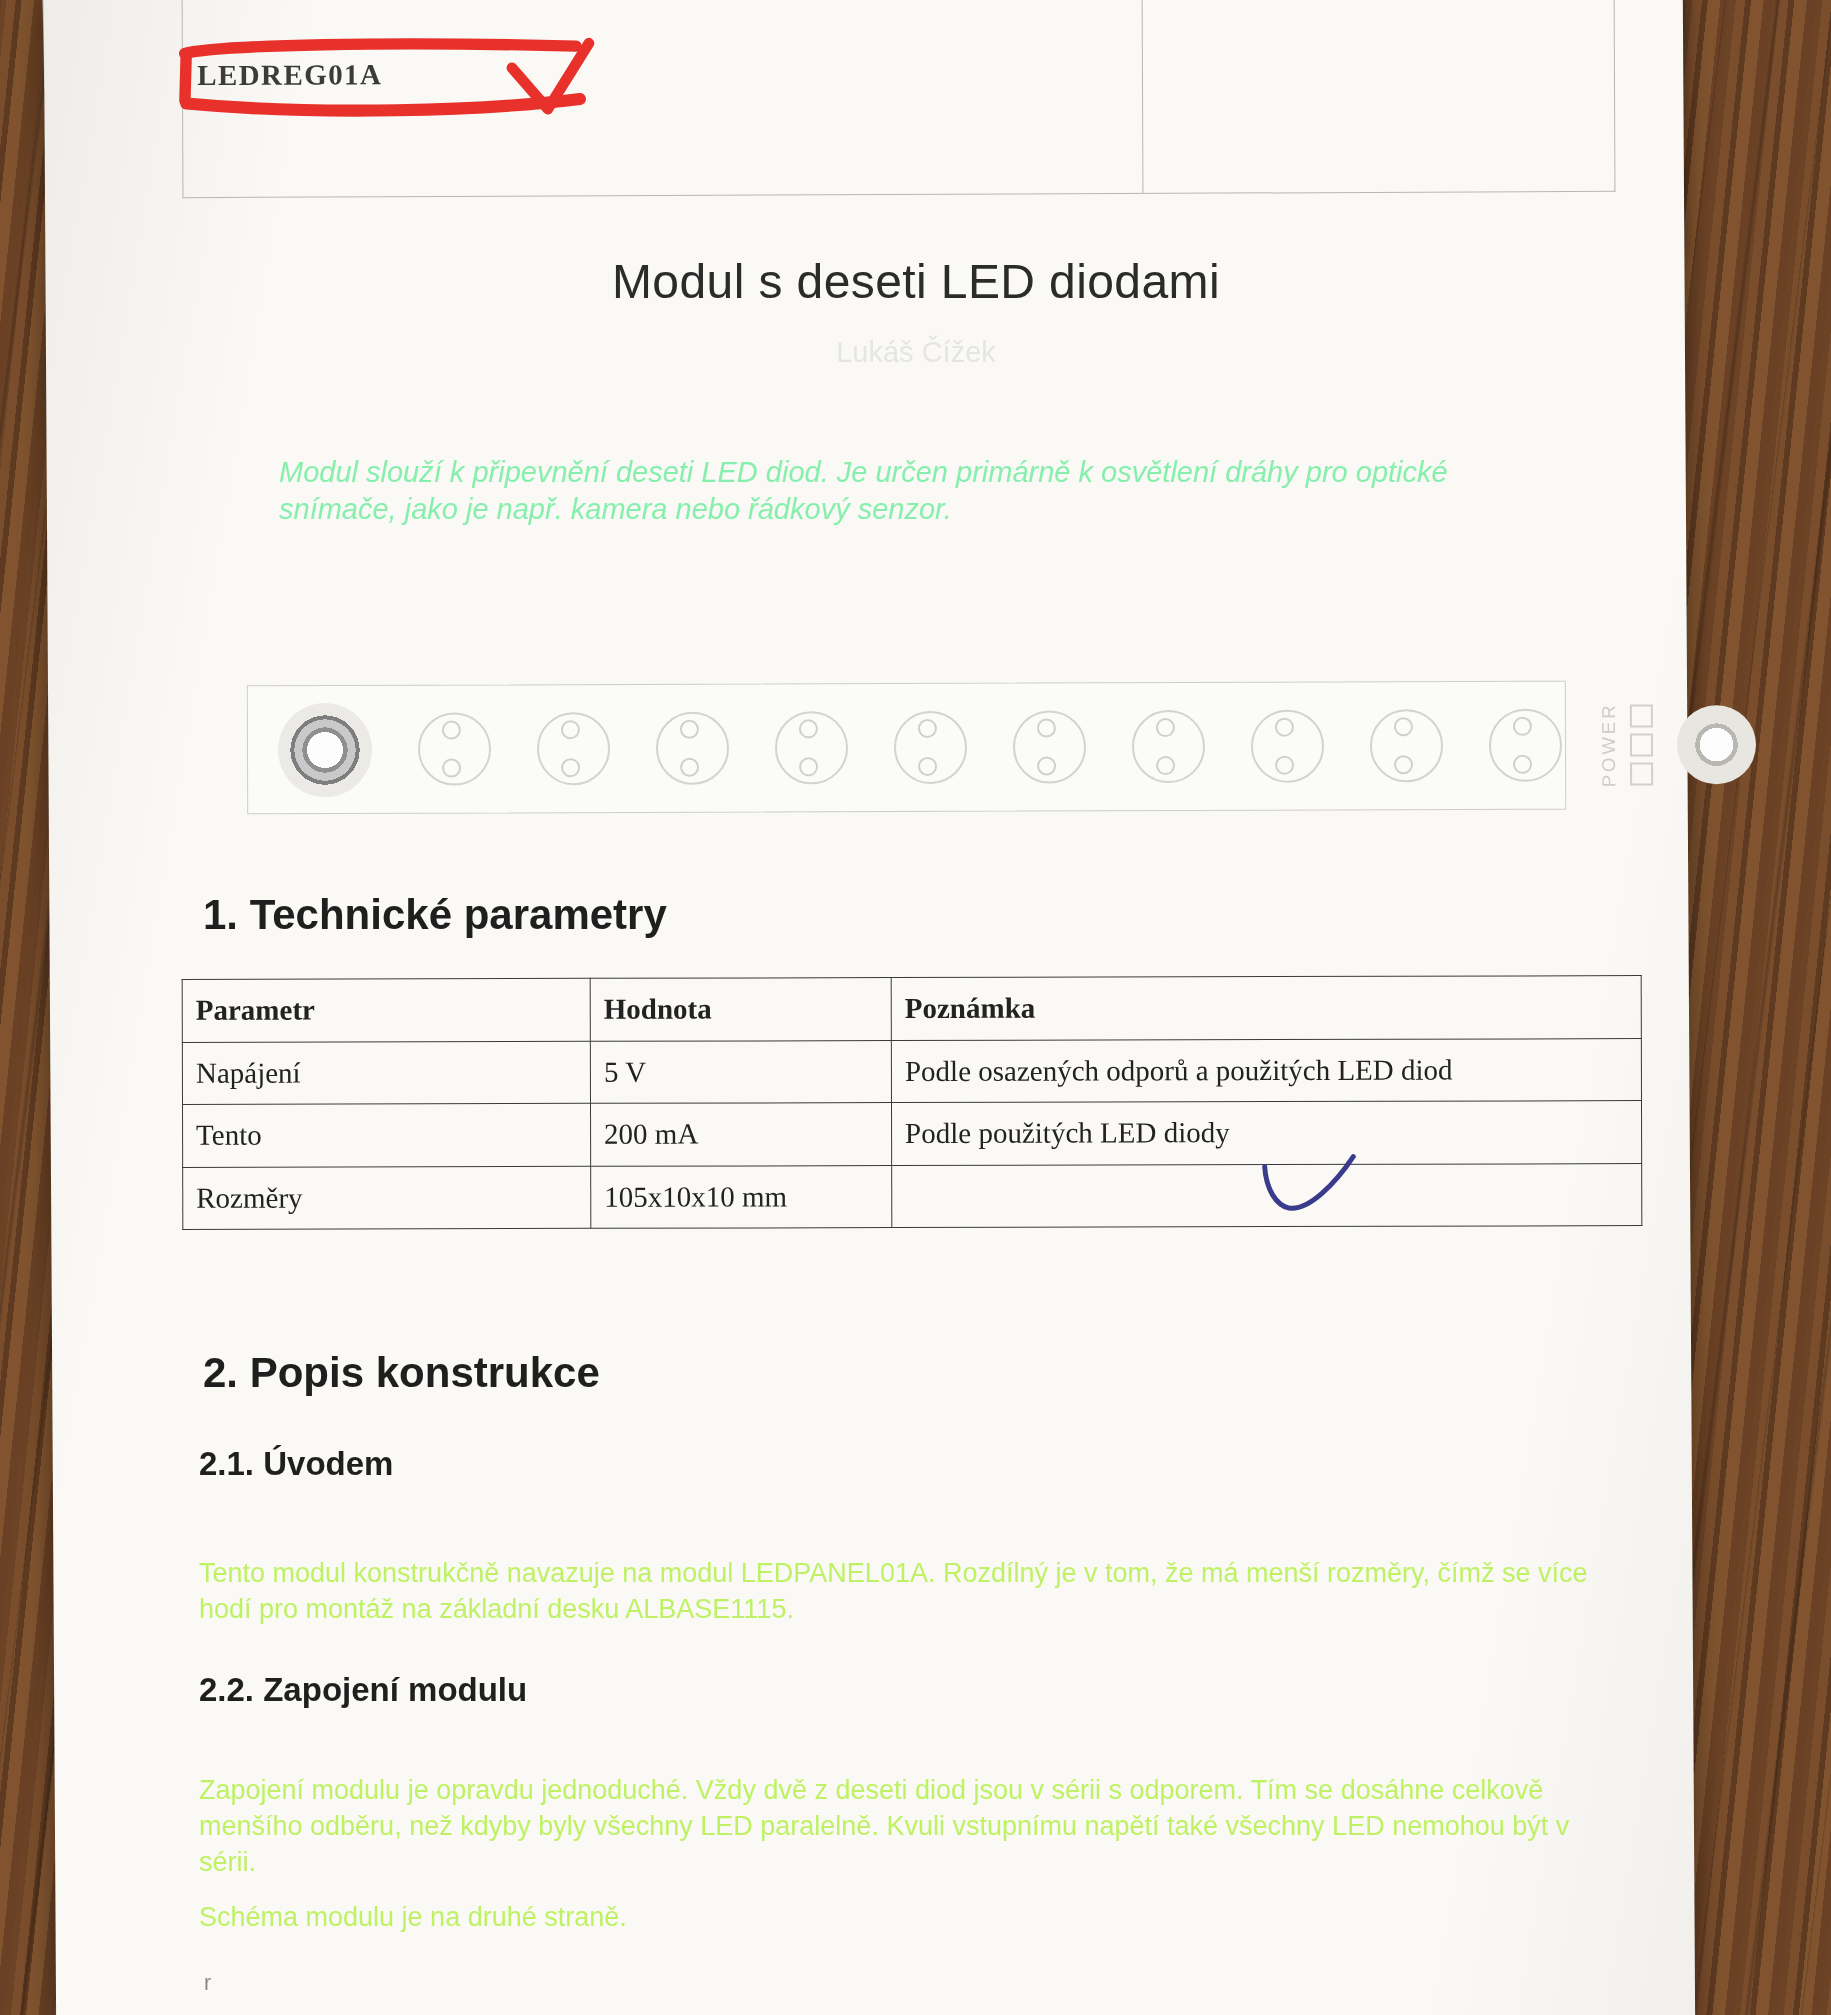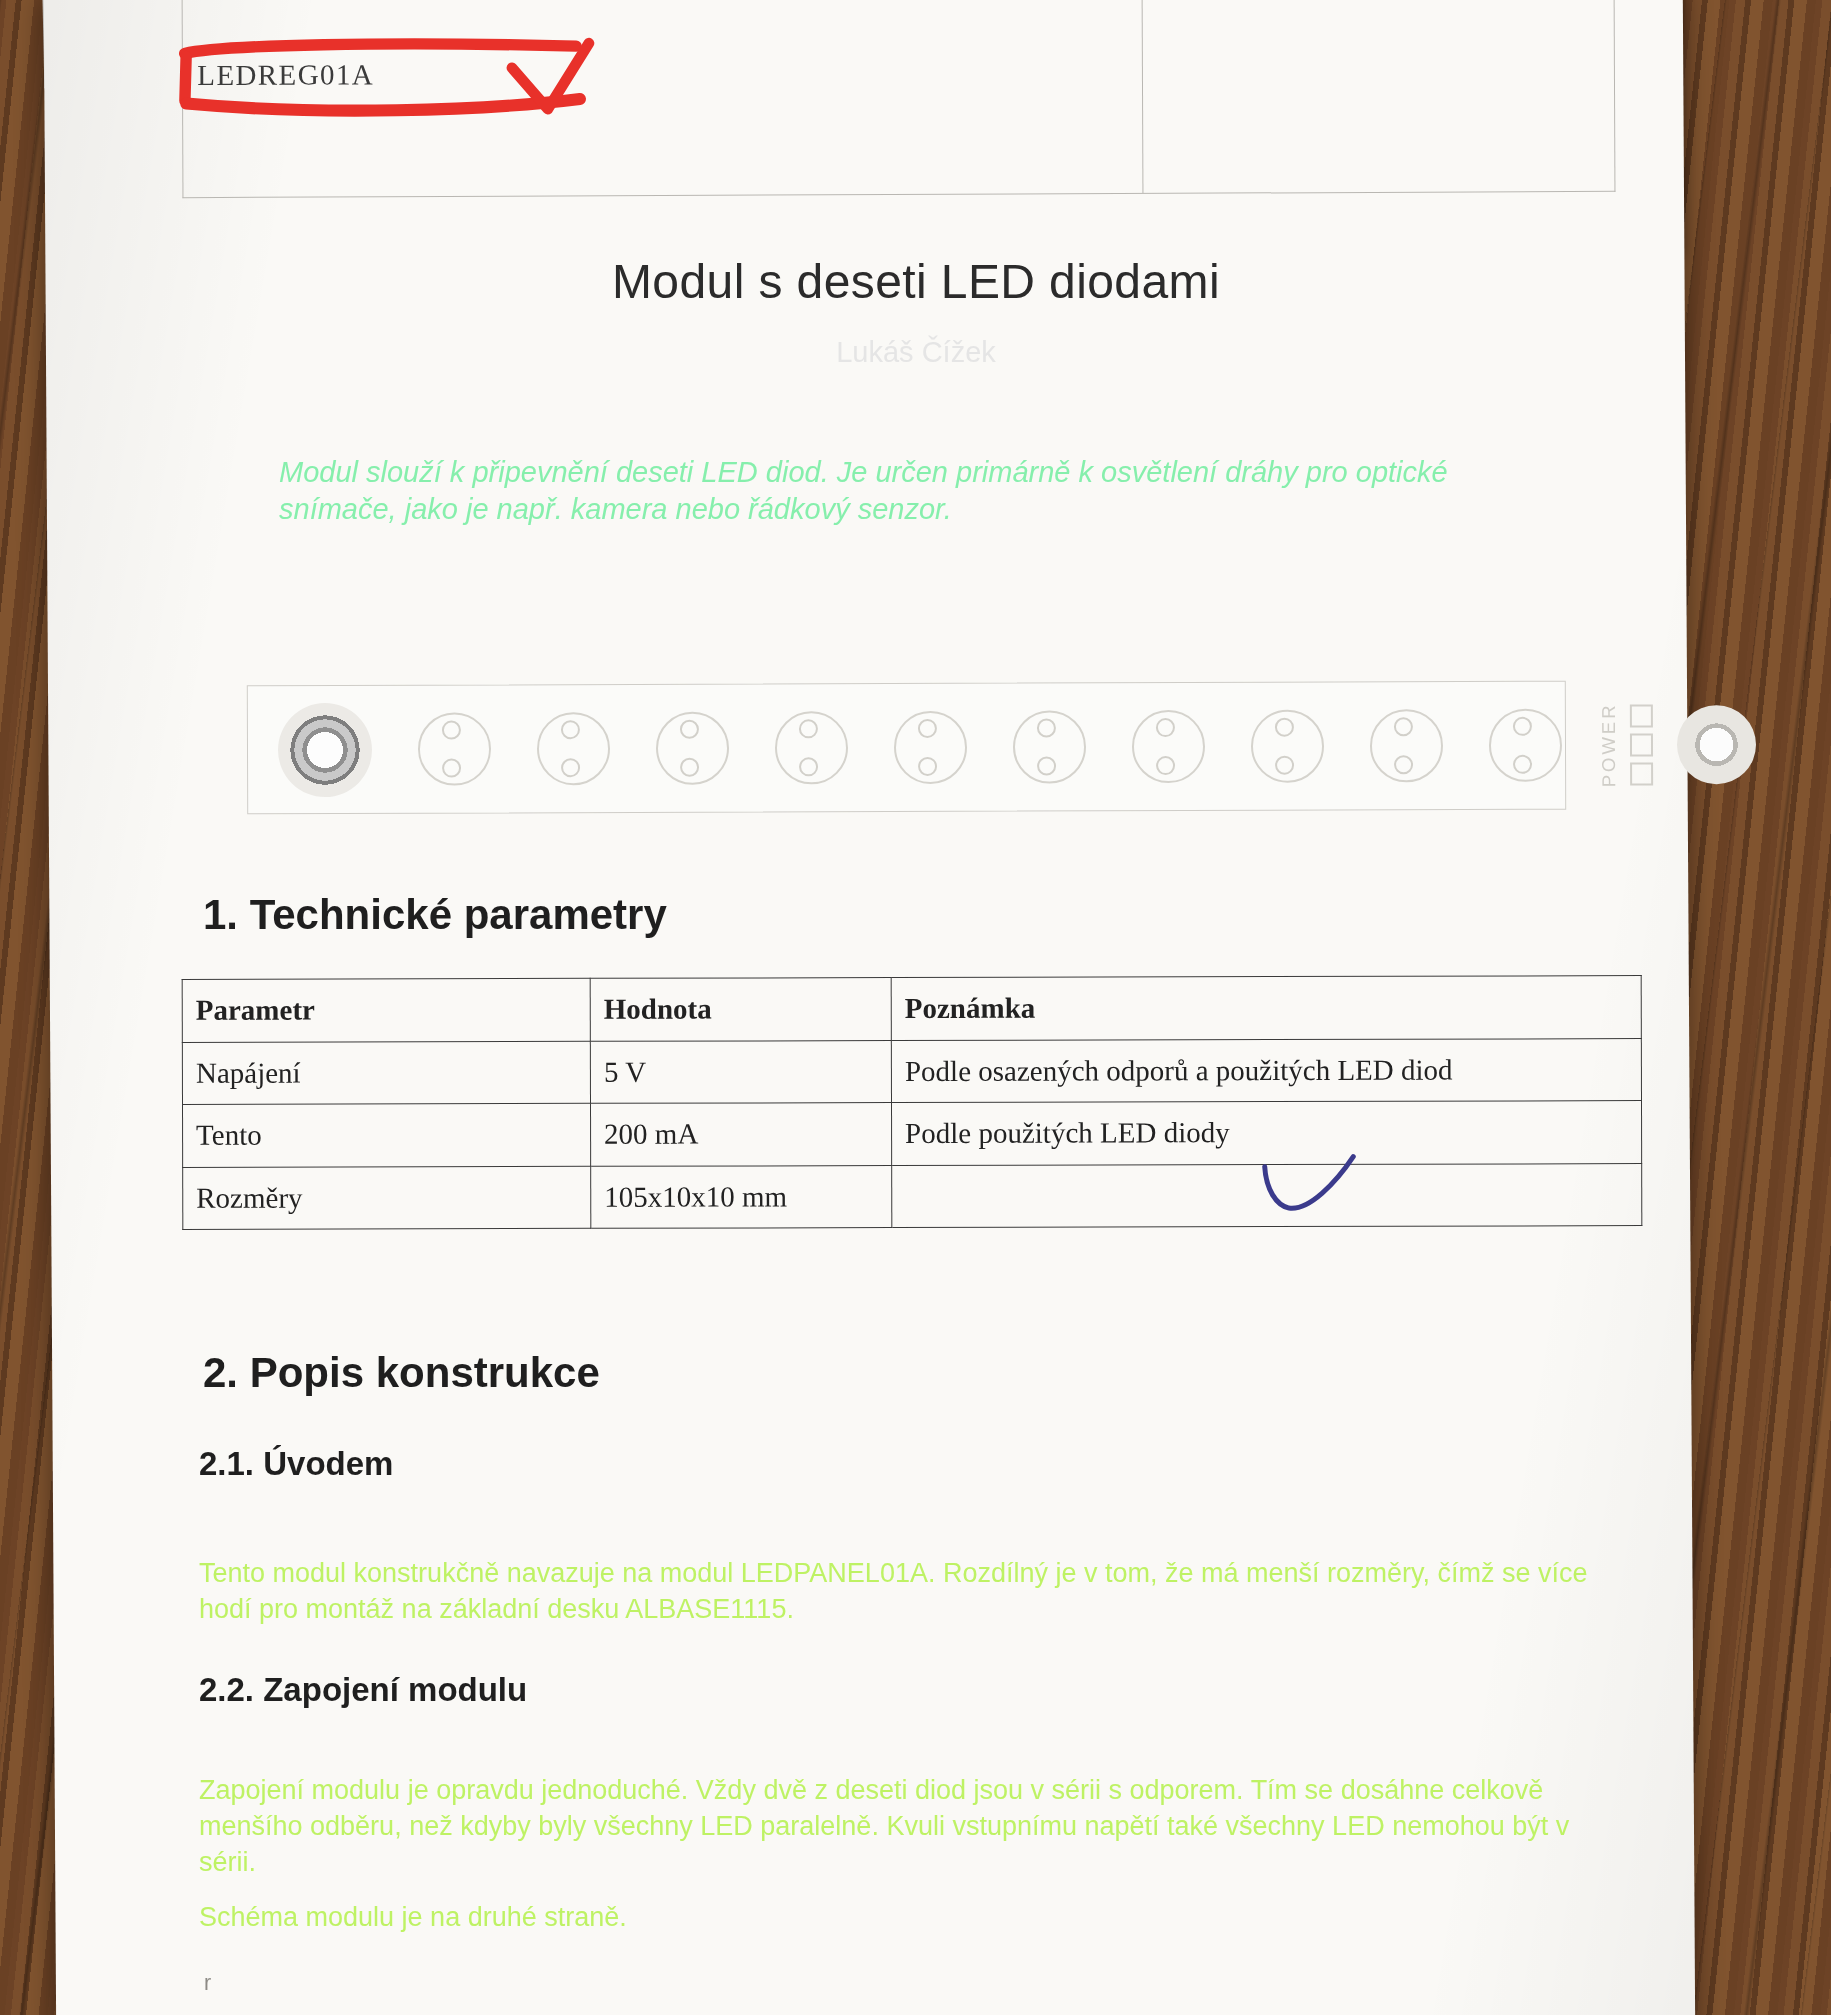--- a/index.html
+++ b/index.html
@@ -110,20 +110,21 @@
   .hc2 { width: 458px; border-right: none; }
 
   .stamp-text {
     position: absolute;
     left: 14.3px;
     top: 77px;
     font-family: "Liberation Serif", serif;
     font-size: 29px;
     letter-spacing: 1.4px;
     color: #3b3b3b;
+    font-weight: bold;
   }
   .red-mark {
     position: absolute;
     left: -7.2px;
     top: 50px;
     width: 572px;
     height: 100px;
     pointer-events: none;
   }
 

